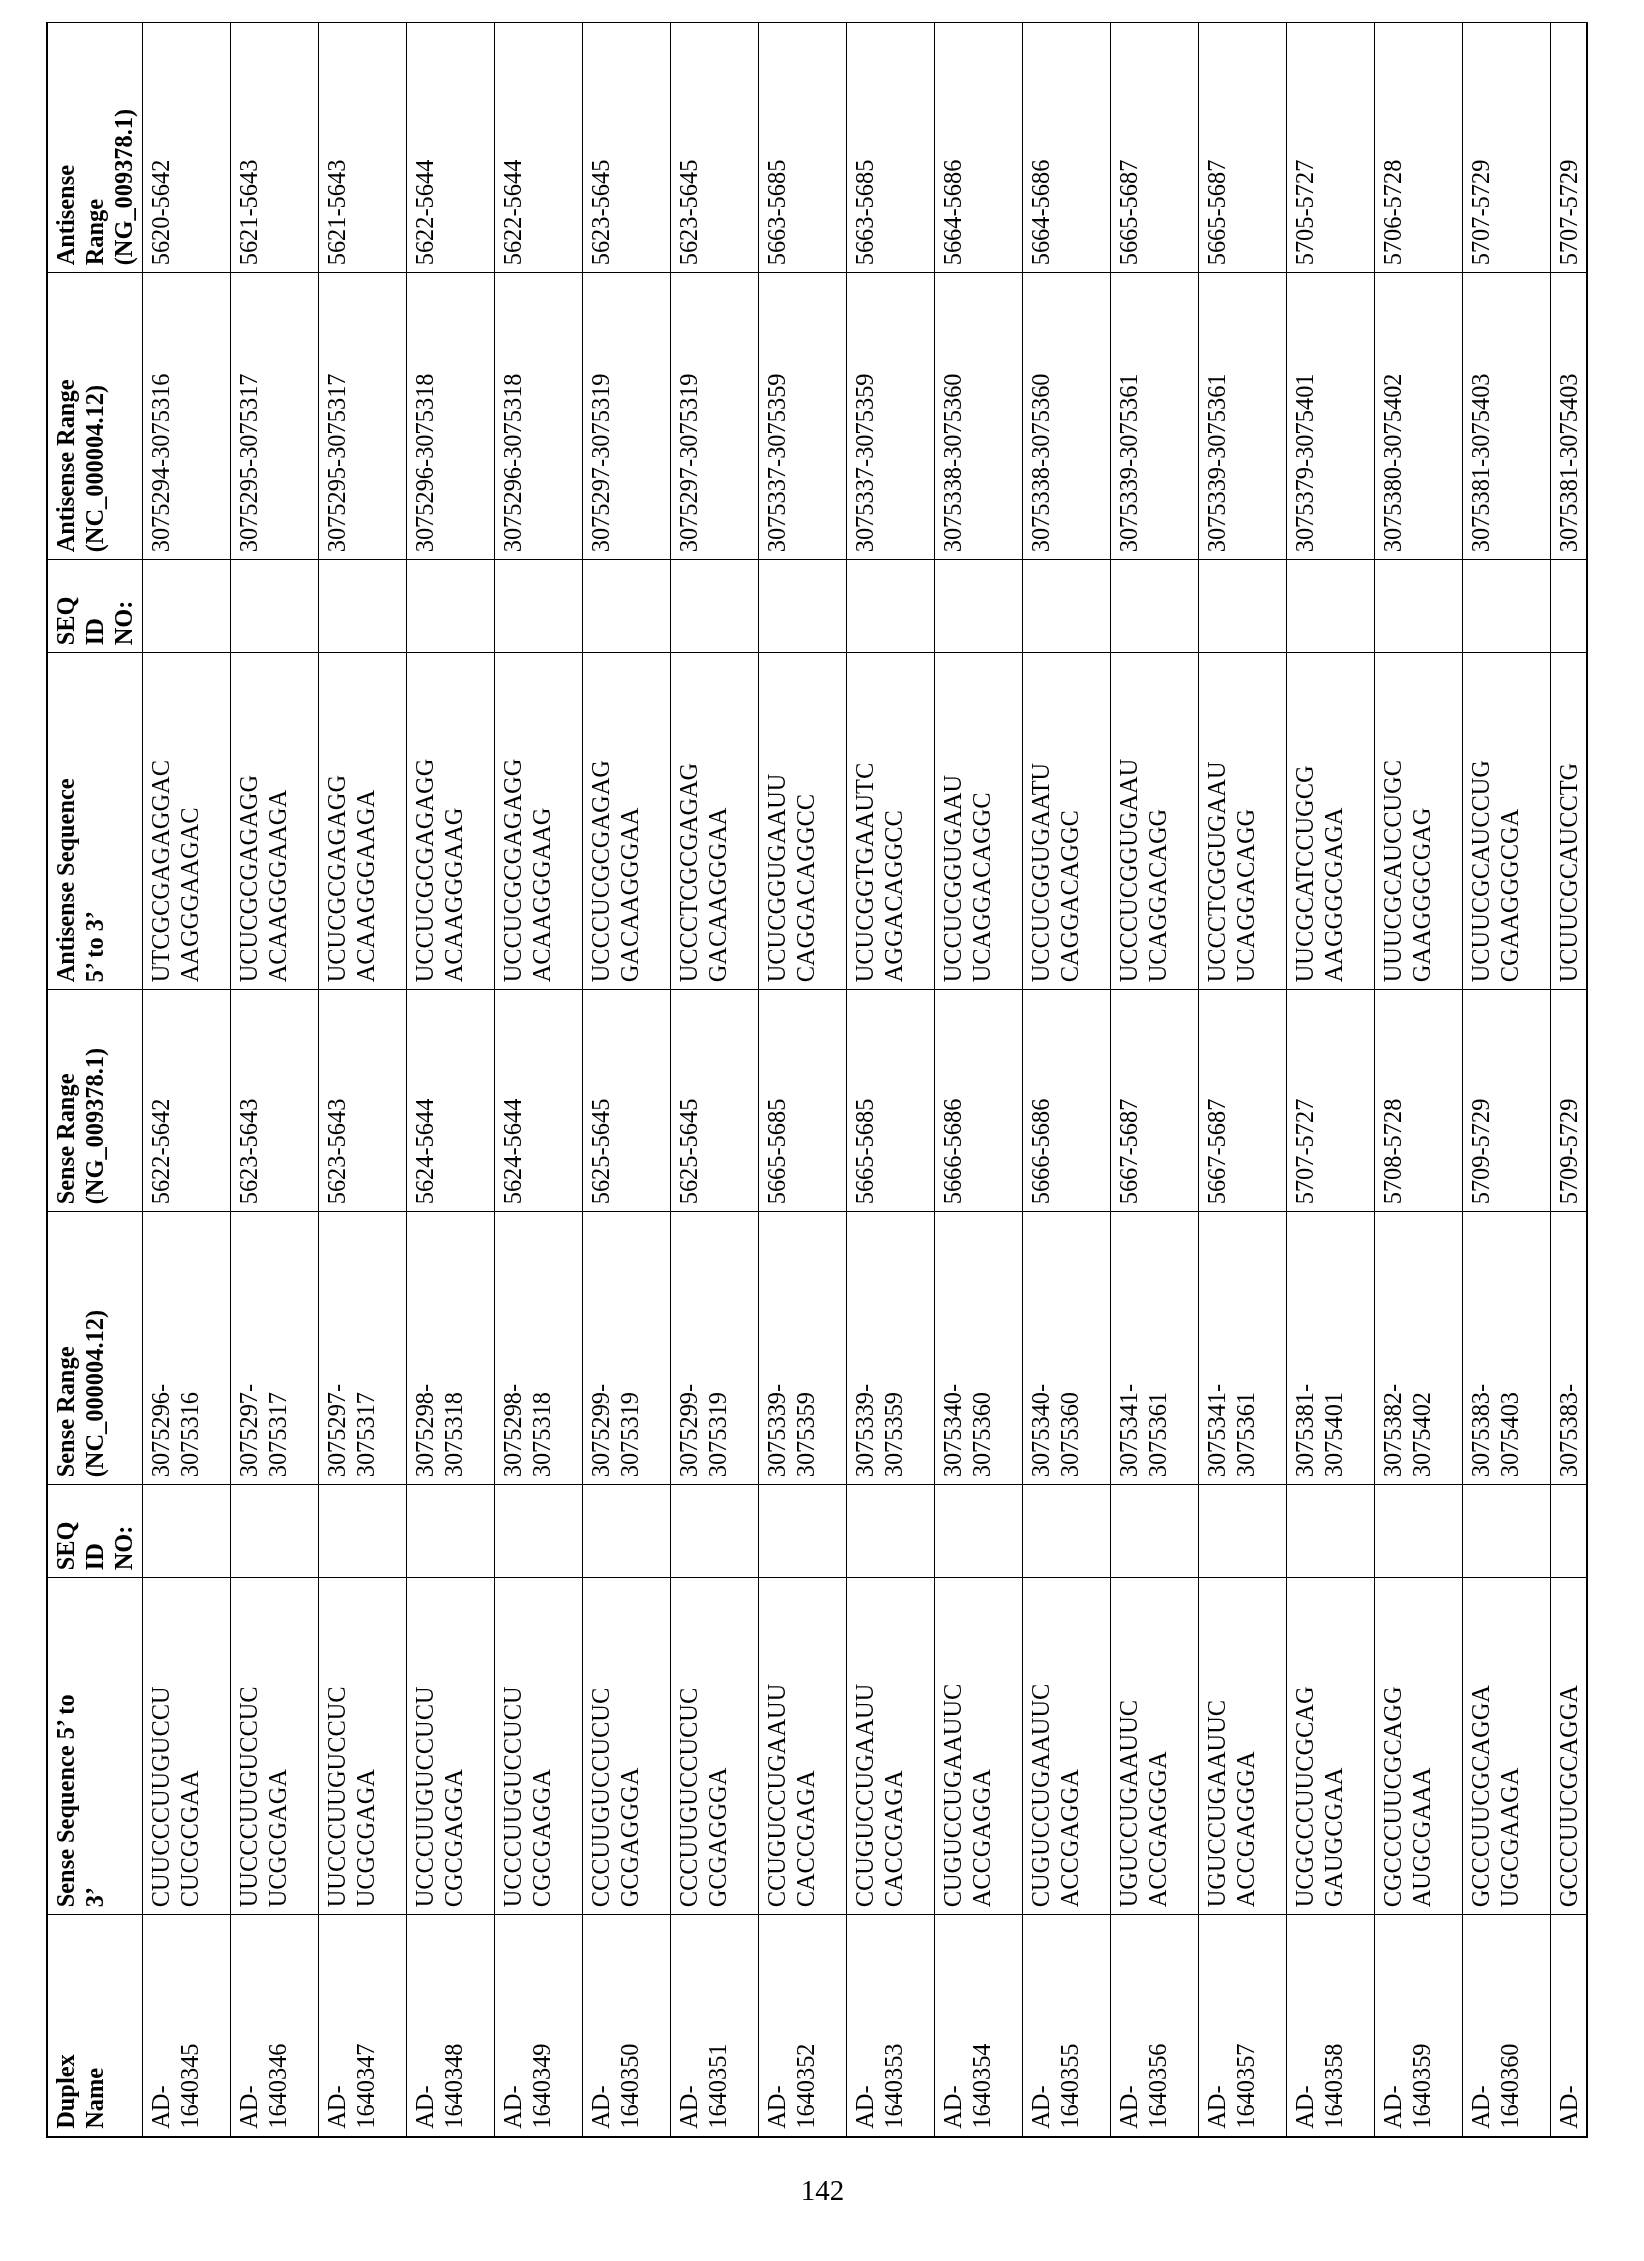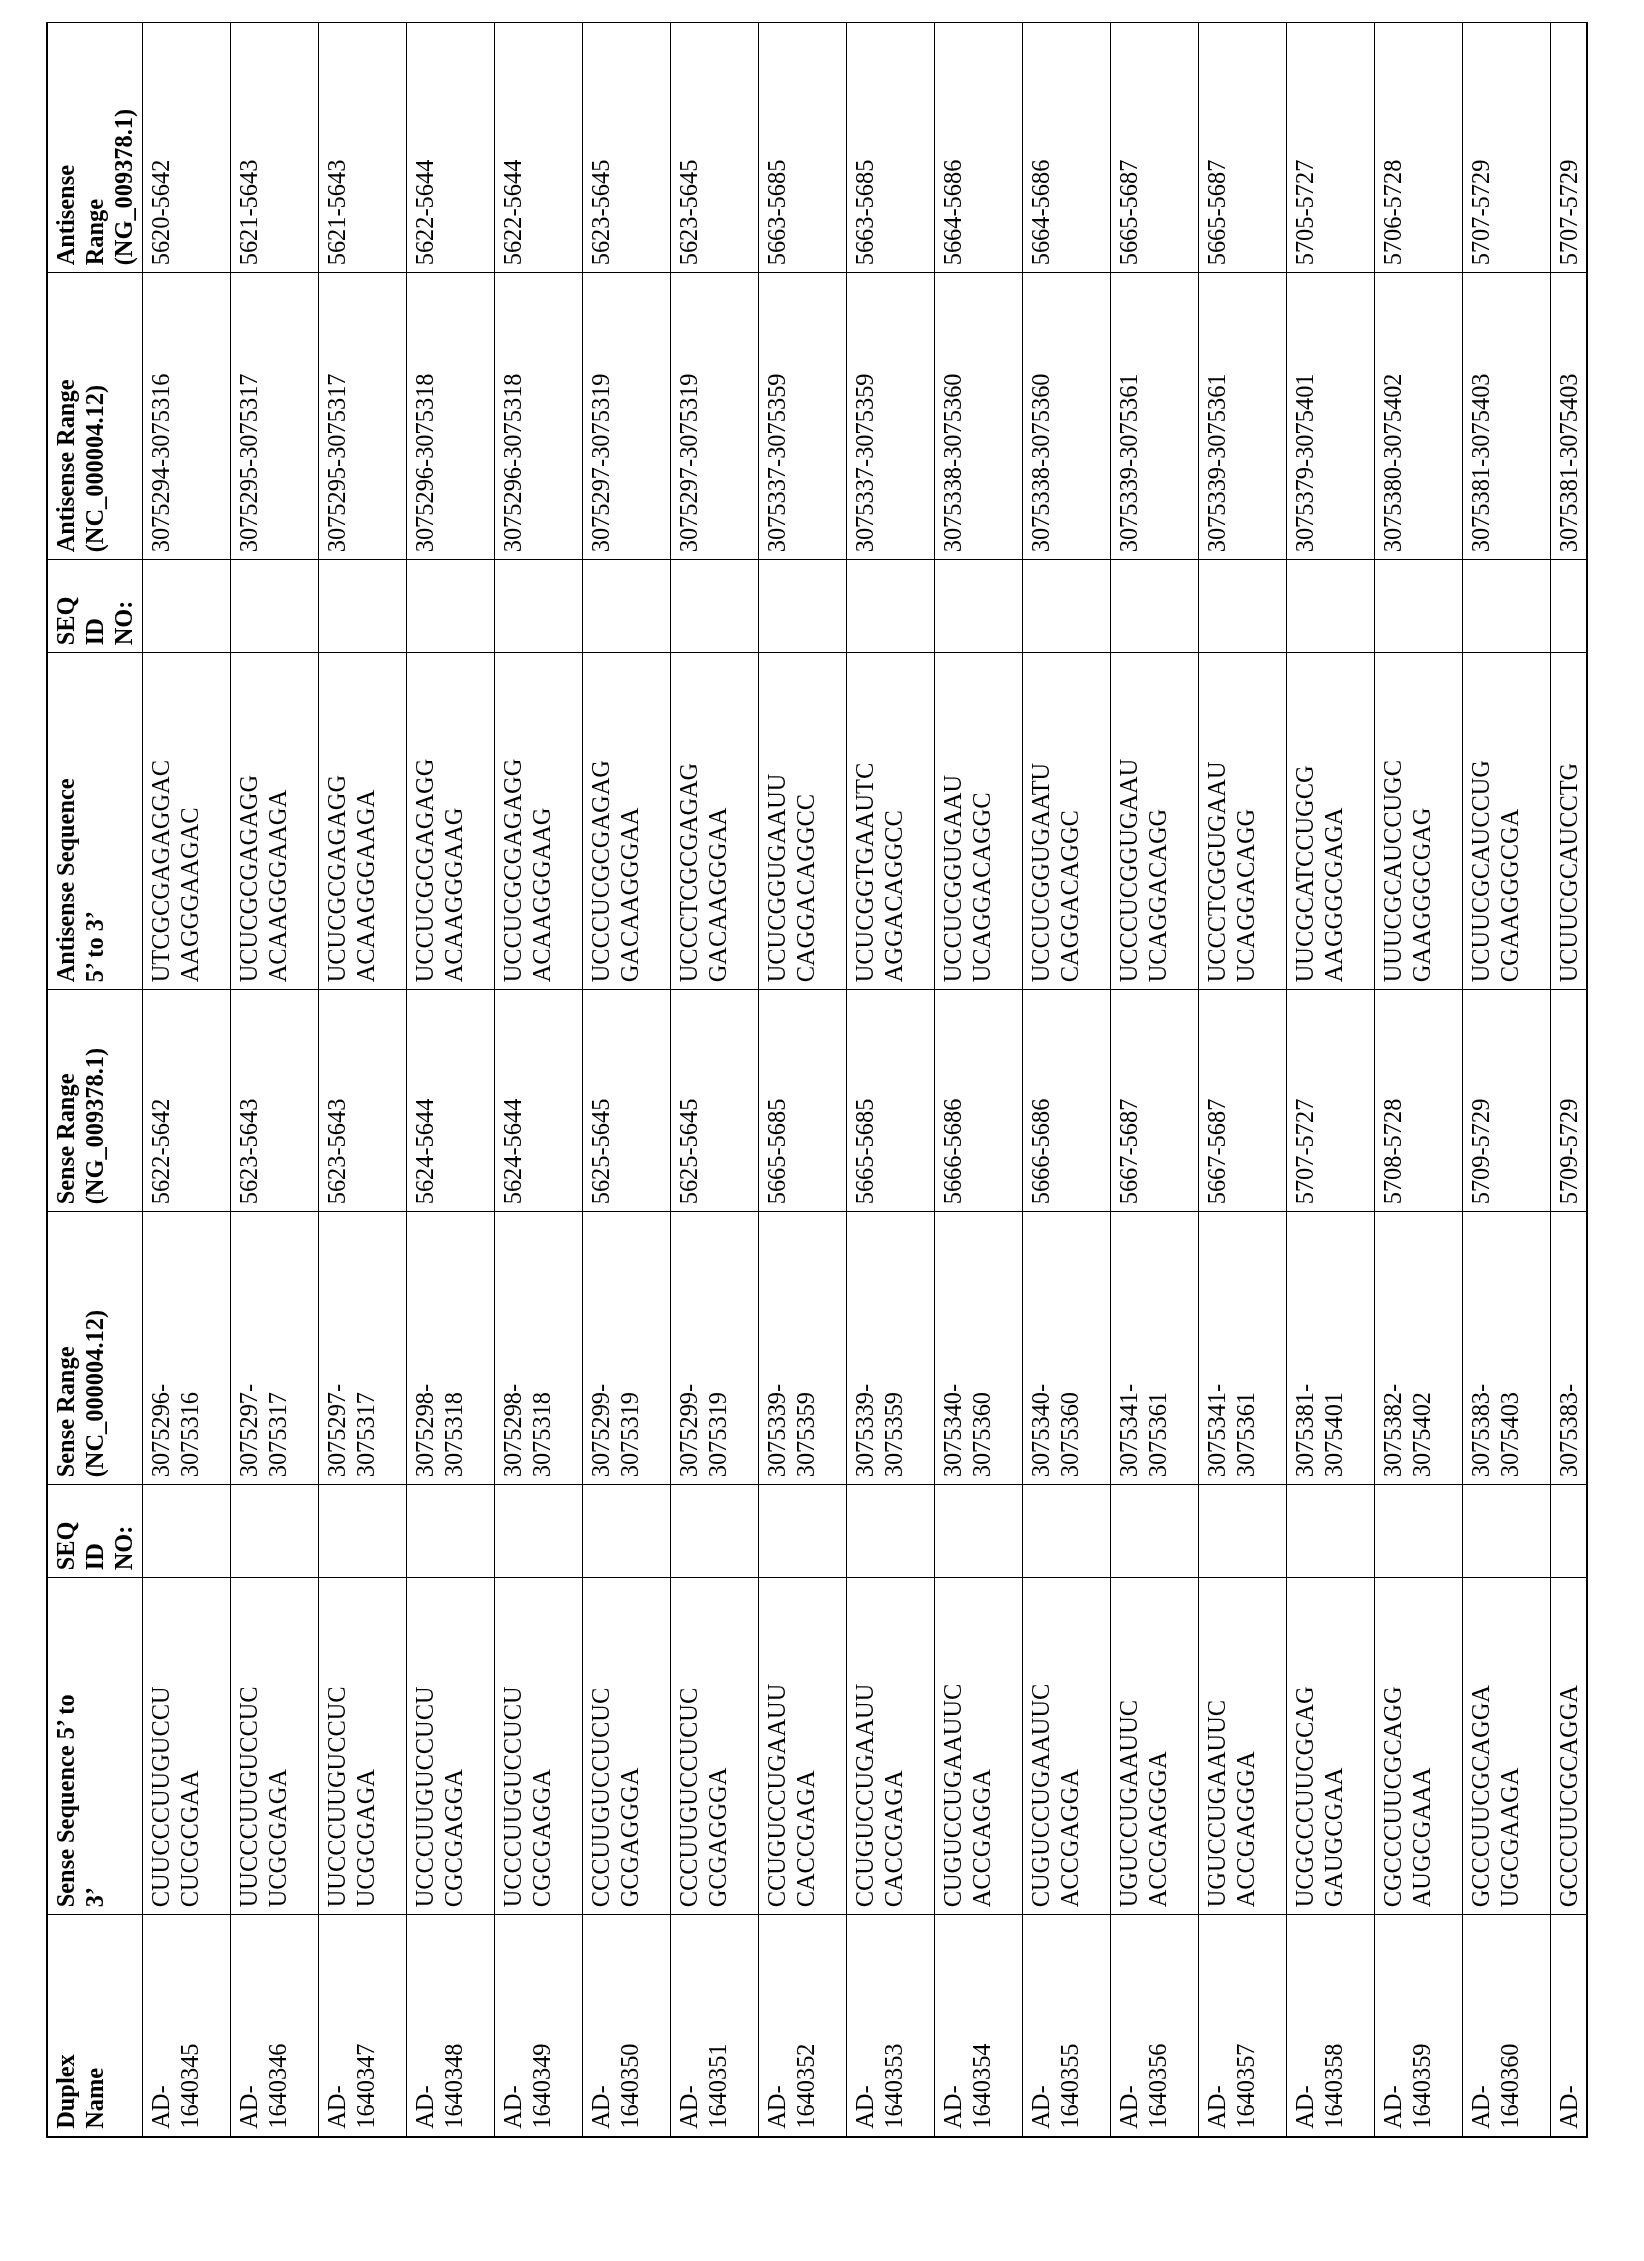--- a/index.html
+++ b/index.html
@@ -363,15 +363,16 @@
     <td>5709-5729</td>
     <td>UCUUCGCAUCCTG</td>
     <td></td>
     <td>3075381-3075403</td>
     <td>5707-5729</td>
   </tr>
         </tbody>
     </table>
   </div>
 
+  <div class="page-number">142</div>
 
 </div>
 
 
 </body></html>

